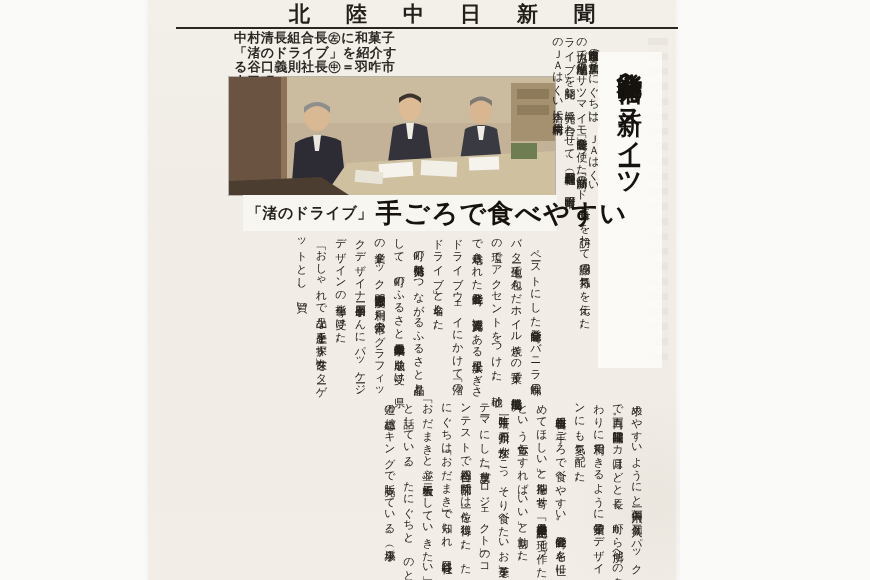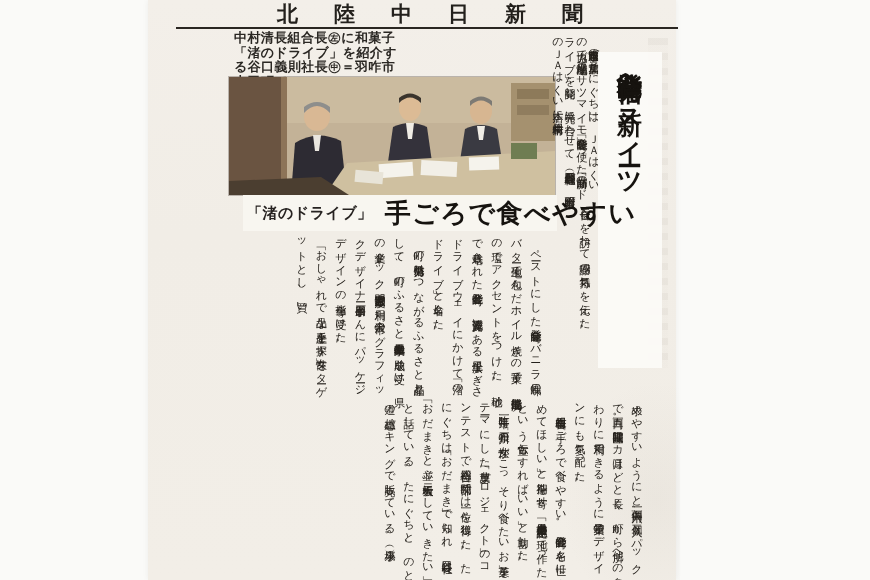--- a/index.html
+++ b/index.html
@@ -19,21 +19,21 @@
   .ghost-strip{
     left:648px;top:38px;width:20px;height:330px;
     background:repeating-linear-gradient(to bottom,rgba(125,115,100,0.10) 0 7px,rgba(125,115,100,0.02) 7px 15px);
     opacity:.7;
   }
   .corner-shade{left:560px;top:380px;width:120px;height:200px;
     background:radial-gradient(ellipse at 80% 60%,rgba(150,140,125,0.08),transparent 70%);}
 
   
   .masthead{
-    position:absolute;left:180px;top:1px;width:500px;height:26px;
+    position:absolute;left:192px;top:1px;width:500px;height:26px;
     text-align:center;font-weight:700;font-size:21px;line-height:26px;
     letter-spacing:36px;text-indent:36px;color:#23201c;
     font-family:"Liberation Serif","DejaVu Serif",serif;
   }
   .masthead-rule{
     position:absolute;left:176px;top:27px;width:502px;height:2px;
     background:#2a2621;
   }
 
   
@@ -78,21 +78,21 @@
     writing-mode:vertical-rl;text-orientation:upright;
     font-family:"Liberation Sans","DejaVu Sans",sans-serif;
     font-weight:800;font-size:25px;line-height:60px;letter-spacing:1.5px;
     color:#16130f;
   }
 
   
   .subheadline{
     position:absolute;left:243px;top:195px;width:314px;height:36px;
     background:#f8f6f0;
-    display:flex;align-items:center;gap:12px;padding-left:4px;box-sizing:border-box;
+    display:flex;align-items:center;gap:3px;padding-left:4px;box-sizing:border-box;
   }
   .subheadline .quote{
     font-weight:700;font-size:15px;color:#262220;letter-spacing:0.5px;white-space:nowrap;
   }
   .subheadline .big{
     font-weight:700;font-size:26px;color:#16130f;letter-spacing:1.5px;white-space:nowrap;
   }
 
   .body-upper{
     left:203px;top:231px;width:342px;height:168px;

